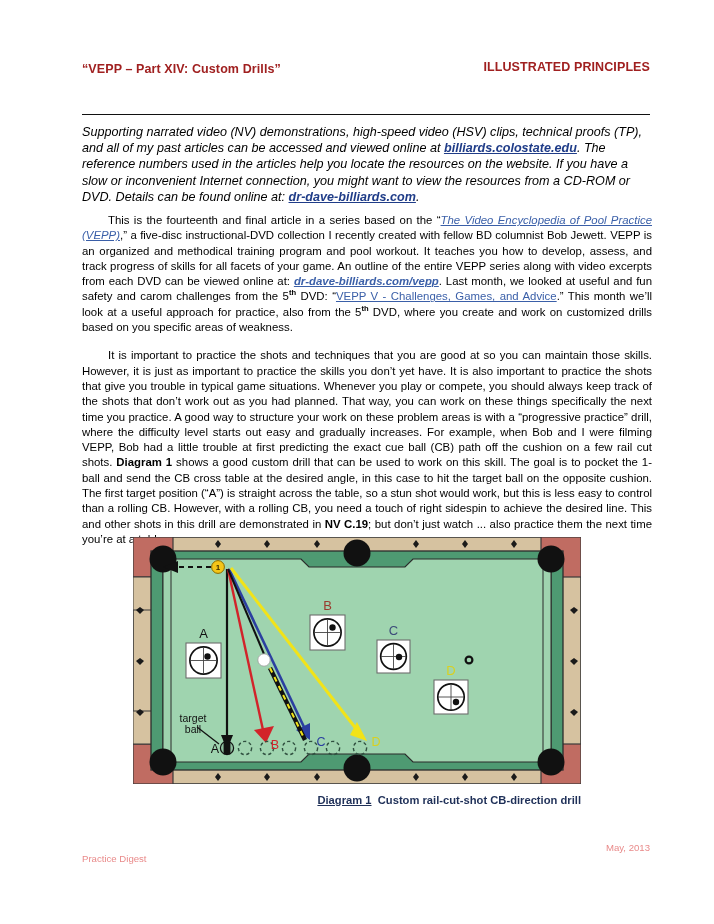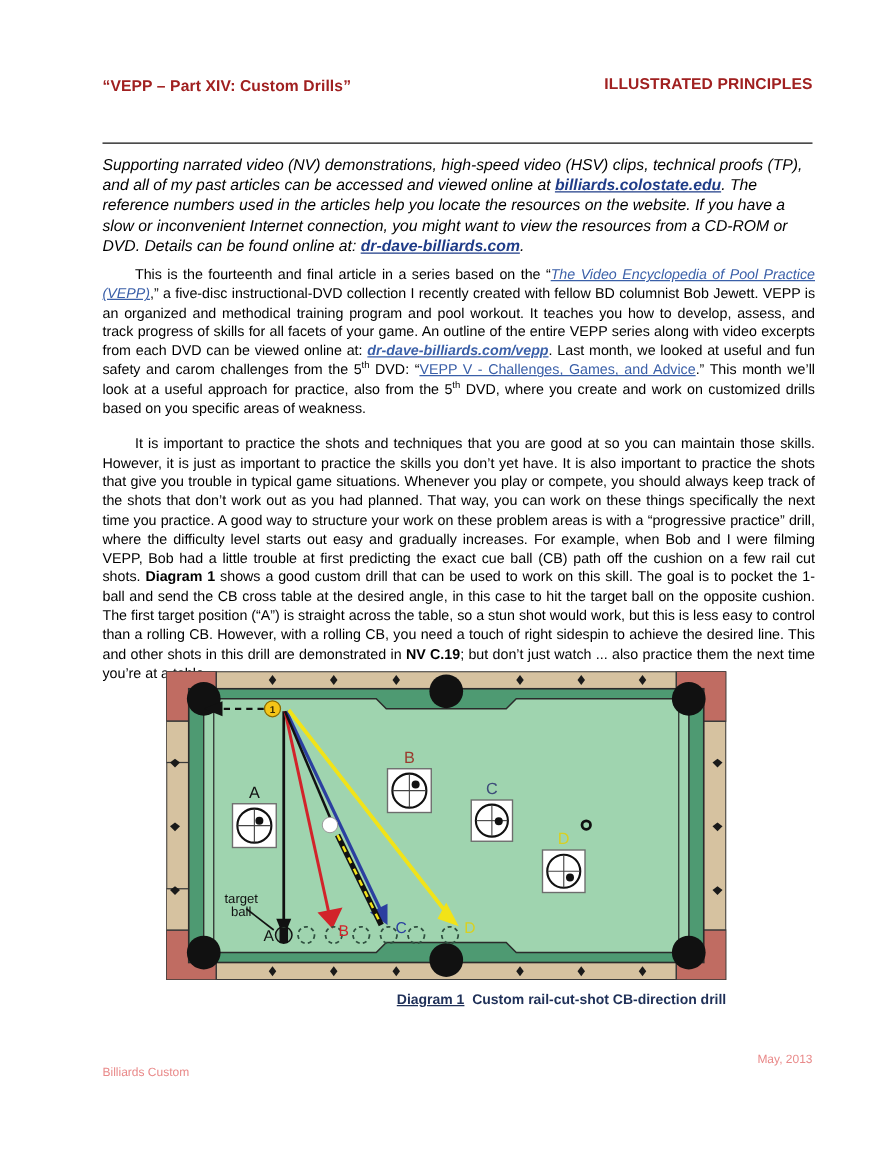--- a/index.html
+++ b/index.html
@@ -90,21 +90,21 @@
     font-size: 11.4px;
     line-height: 15.3px;
     text-align: justify;
     text-indent: 26px;
     margin: 0 0 13px 0;
     color: #000;
     -webkit-hyphens: none;
     hyphens: none;
   }
   .para b { font-weight: bold; }
-  .para sup { font-size: 7.6px; vertical-align: super; line-height: 0; }
+  .para sup { font-size: 7.6px; vertical-align: super; line-height: 0; font-weight: bold; }
   a.inline-link {
     color: #3A5FA8;
     text-decoration: underline;
   }
   a.inline-link.ital { font-style: italic; }
   a.inline-link.bold-ital { font-style: italic; font-weight: bold; }
 
   
   .diagram-wrap {
     position: absolute;
@@ -312,16 +312,16 @@
       <text x="188" y="209" font-family="Liberation Sans, sans-serif" font-size="12.5" fill="#2B3FA0" text-anchor="middle">C</text>
       <text x="243" y="209" font-family="Liberation Sans, sans-serif" font-size="12.5" fill="#D8D022" text-anchor="middle">D</text>
     </svg>
   </div>
 
   <div class="caption">
     <span class="d1">Diagram 1</span>&nbsp;
     <span>Custom rail-cut-shot CB-direction drill</span>
   </div>
 
-  <div class="footer-left">Billiards Custom</div>
+  <div class="footer-left">Practice Digest</div>
   <div class="footer-right">May, 2013</div>
 
 </div>
 
 </body></html>

